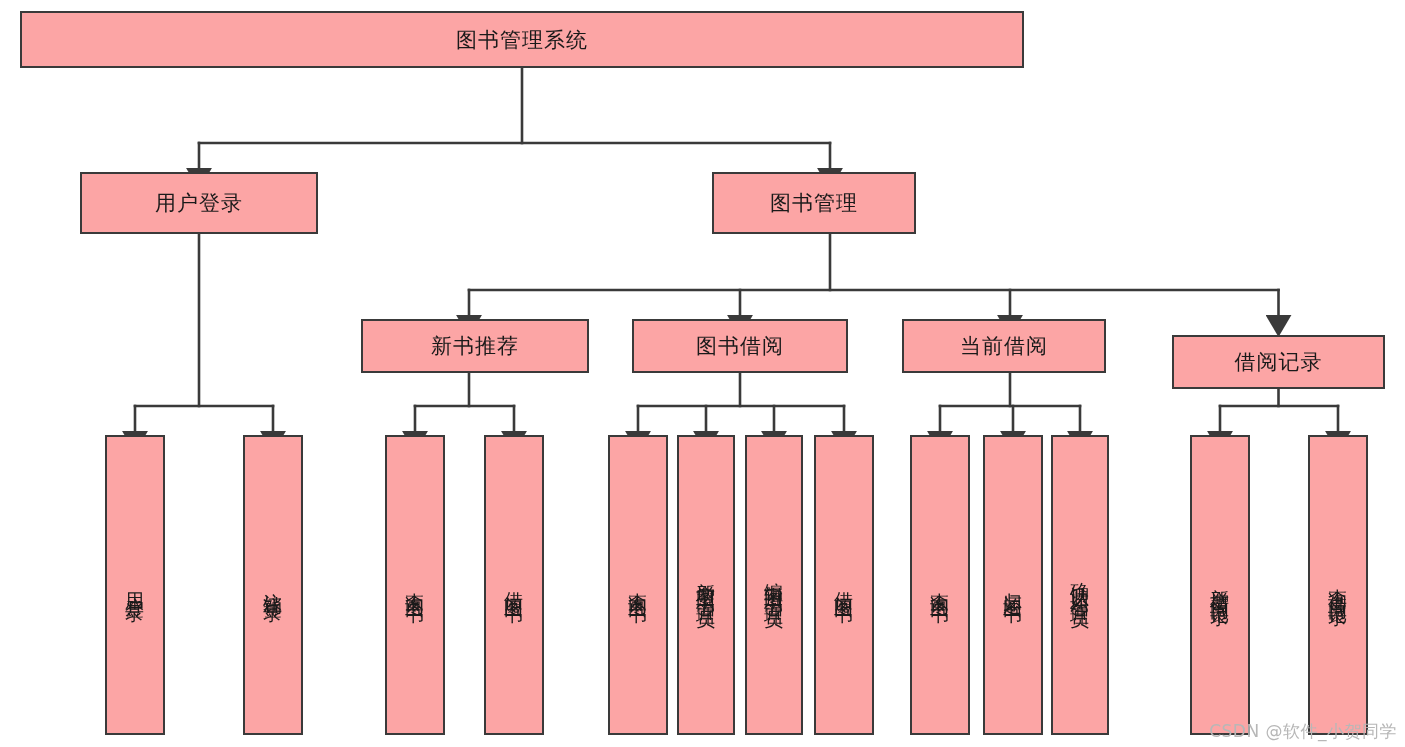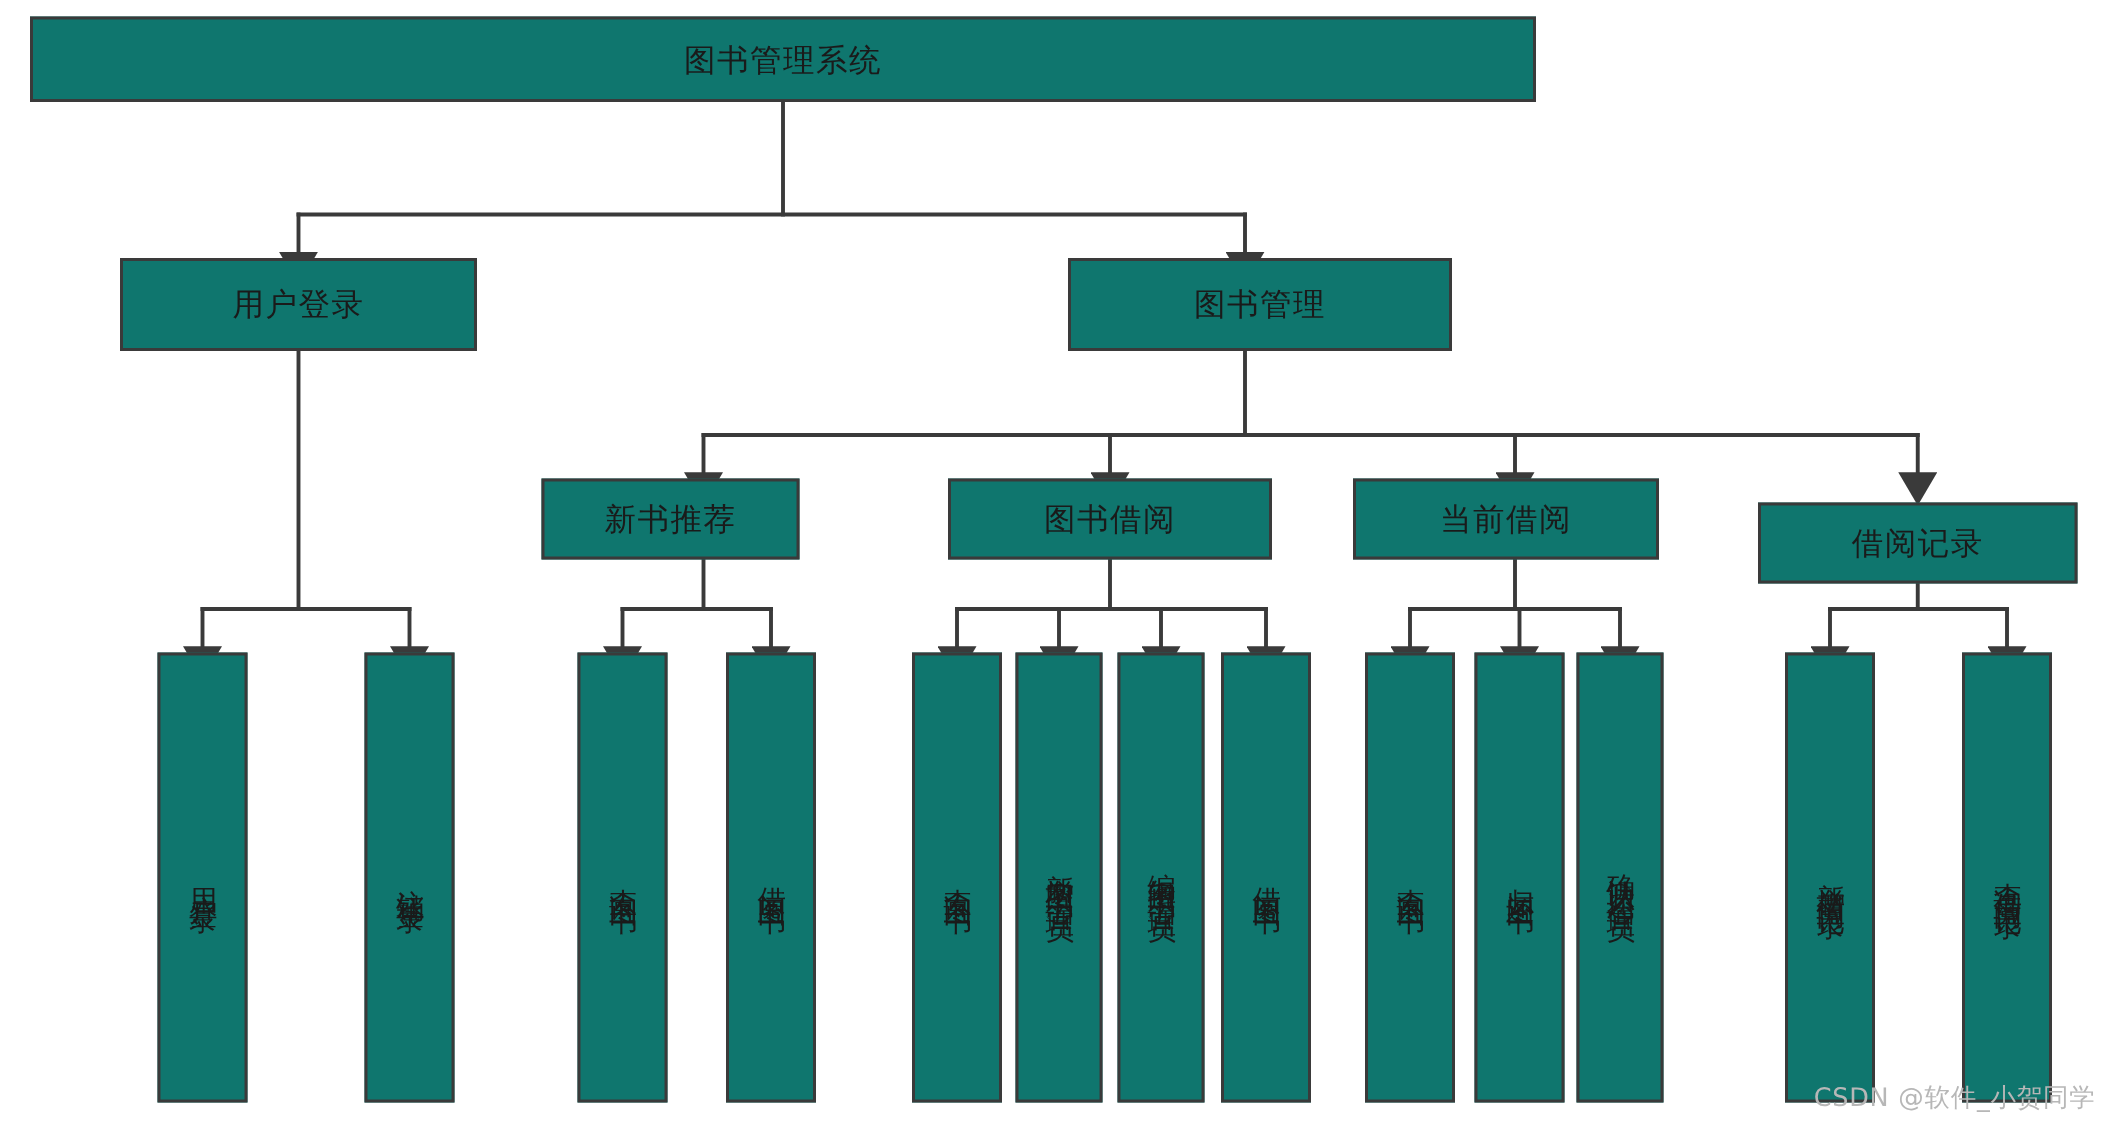--- a/index.html
+++ b/index.html
@@ -21,21 +21,21 @@
     position: absolute;
     left: 0;
     top: 0;
     width: 1405px;
     height: 747px;
     pointer-events: none;
   }
   .node {
     position: absolute;
     box-sizing: border-box;
-    background: #0f766e;
+    background: #fca5a5;
     border: 2px solid #3a3a3a;
     display: flex;
     align-items: center;
     justify-content: center;
     color: #1a1a1a;
   }
   .node.horizontal {
     font-size: 21px;
     letter-spacing: 1px;
   }
@@ -112,25 +112,25 @@
       </g>
   </svg>
 
   <div class="node horizontal" style="left: 20px; top: 11px; width: 1004px; height: 57px;">
     <span class="hlabel">图书管理系统</span>
   </div>
 
   <div class="node horizontal" style="left: 80px; top: 172px; width: 238px; height: 62px;">
     <span class="hlabel">用户登录</span>
   </div>
-  <div class="node horizontal" style="left: 712px; top: 172px; width: 256px; height: 62px;">
+  <div class="node horizontal" style="left: 712px; top: 172px; width: 204px; height: 62px;">
     <span class="hlabel">图书管理</span>
   </div>
 
-  <div class="node horizontal" style="left: 361px; top: 319px; width: 172px; height: 54px;">
+  <div class="node horizontal" style="left: 361px; top: 319px; width: 228px; height: 54px;">
     <span class="hlabel">新书推荐</span>
   </div>
   <div class="node horizontal" style="left: 632px; top: 319px; width: 216px; height: 54px;">
     <span class="hlabel">图书借阅</span>
   </div>
   <div class="node horizontal" style="left: 902px; top: 319px; width: 204px; height: 54px;">
     <span class="hlabel">当前借阅</span>
   </div>
   <div class="node horizontal" style="left: 1172px; top: 319px; width: 213px; height: 54px; margin-top: 16px;">
     <span class="hlabel">借阅记录</span>

